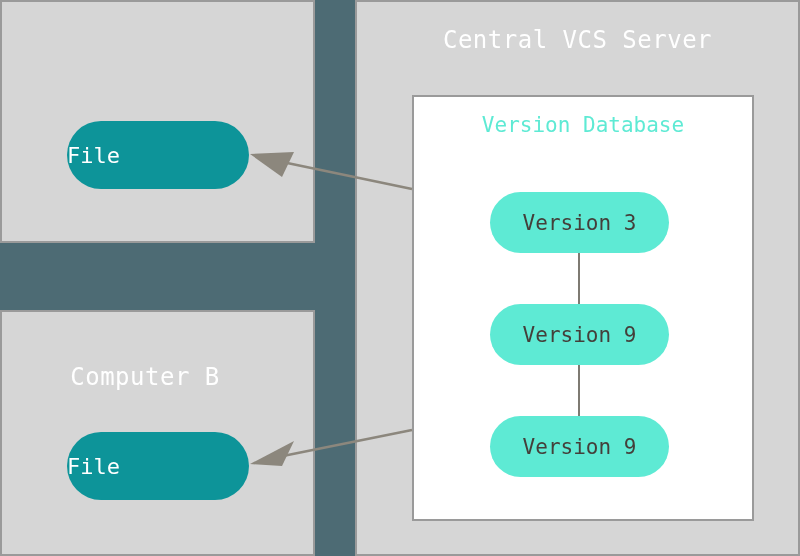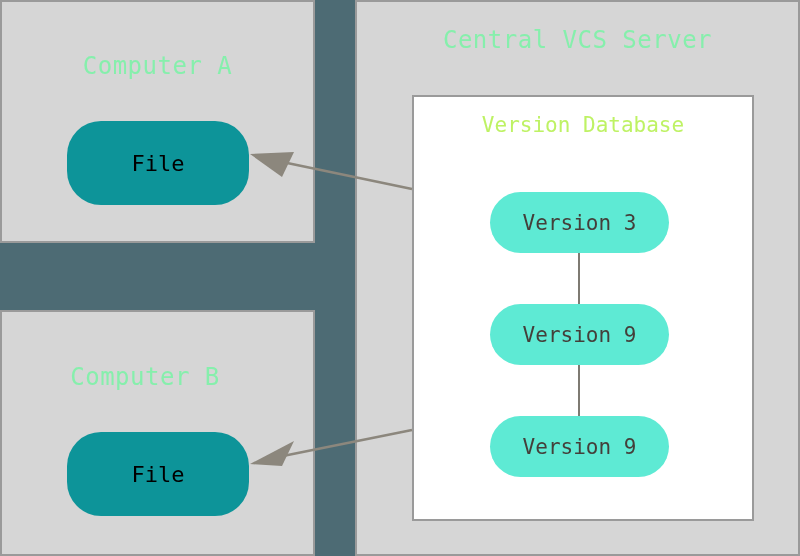--- a/index.html
+++ b/index.html
@@ -24,21 +24,21 @@
   #panel-computer-a { left: 0px;   top: 0px;   width: 315px; height: 243px; }
   #panel-computer-b { left: 0px;   top: 310px; width: 315px; height: 246px; }
   #panel-server     { left: 355px; top: 0px;   width: 445px; height: 556px; }
 
   .panel-title {
     position: absolute;
     left: 0;
     right: 0;
     text-align: center;
     font-size: 24px;
-    color: #86efac;
+    color: #ffffff;
     letter-spacing: 0.5px;
     white-space: nowrap;
   }
   #title-computer-a { top: 52px; }
   #title-computer-b { top: 363px; }
   #title-server     { top: 26px; left: 355px; width: 445px; }
 
   #version-db-box {
     position: absolute;
     left: 412px;
@@ -49,34 +49,34 @@
     border: 2px solid #9a9a9a;
     box-sizing: border-box;
   }
   #title-version-db {
     position: absolute;
     left: 412px;
     top: 113px;
     width: 342px;
     text-align: center;
     font-size: 21px;
-    color: #bef264;
+    color: #5eead4;
     white-space: nowrap;
   }
 
   .file-pill {
     position: absolute;
     width: 182px;
-    height: 84px;
+    height: 68px;
     border-radius: 34px;
     background: #0d9499;
     display: flex;
     align-items: center;
-    justify-content: center;
-    color: #000000;
+    justify-content: flex-start;
+    color: #ffffff;
     font-size: 22px;
     box-sizing: border-box;
   }
   #file-pill-a { left: 67px; top: 121px; }
   #file-pill-b { left: 67px; top: 432px; }
 
   .version-pill {
     position: absolute;
     left: 490px;
     width: 179px;
@@ -102,21 +102,20 @@
     height: 556px;
     pointer-events: none;
   }
 </style>
 </head>
 <body>
 
 <div id="canvas">
 
   <div class="panel" id="panel-computer-a"></div>
-  <div class="panel-title" id="title-computer-a" style="width:315px;">Computer A</div>
   <div class="file-pill" id="file-pill-a">
     <span>File</span>
   </div>
 
   <div class="panel" id="panel-computer-b"></div>
   <div class="panel-title" id="title-computer-b" style="width:290px;">Computer B</div>
   <div class="file-pill" id="file-pill-b">
     <span>File</span>
   </div>
 

